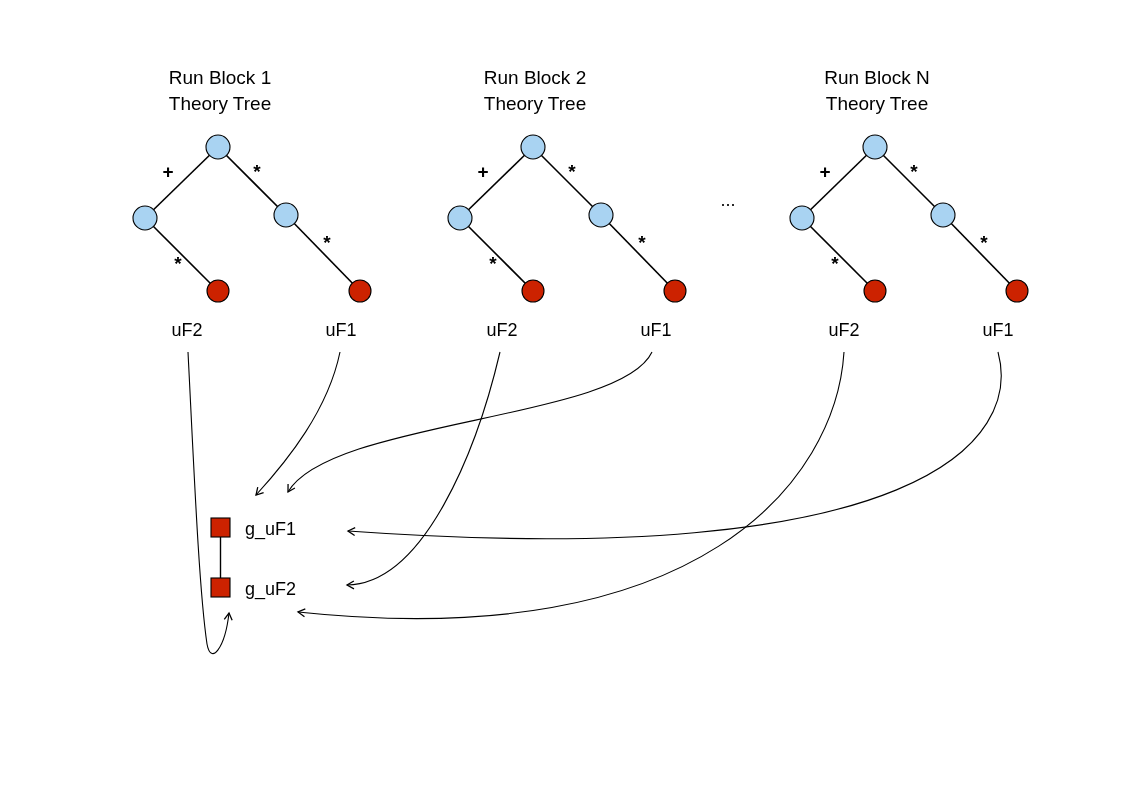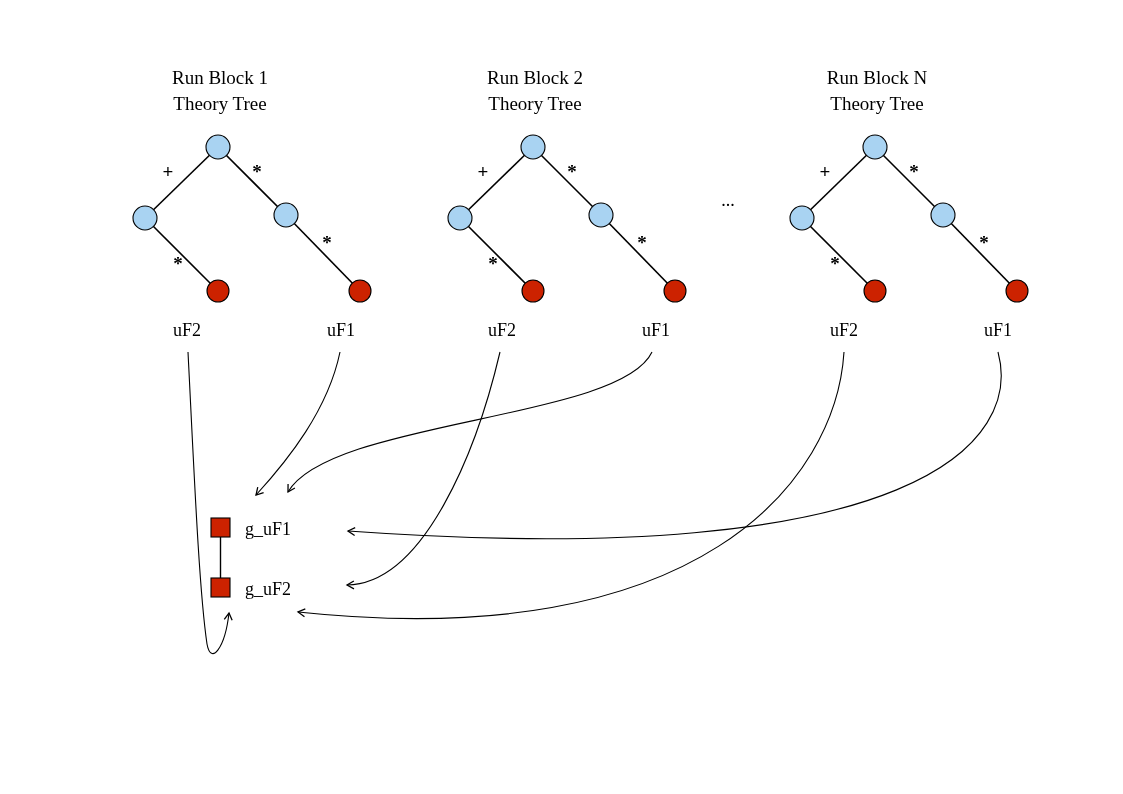--- a/index.html
+++ b/index.html
@@ -1,17 +1,17 @@
 <!DOCTYPE html>
 <html><head>
 <meta charset="utf-8">
 <style>
   html,body{margin:0;padding:0;background:#ffffff;}
   .canvas{position:relative;width:1123px;height:794px;background:#ffffff;
-          font-family:Liberation Serif, serif;overflow:hidden;}
+          font-family:Liberation Sans, sans-serif;overflow:hidden;}
   .canvas svg{position:absolute;left:0;top:0;}
   .title{font-size:19px;text-anchor:middle;fill:#000;}
   .oplabel{font-size:19px;font-weight:bold;text-anchor:middle;fill:#000;}
   .leaf-label{font-size:18px;text-anchor:middle;fill:#000;}
   .ellipsis{font-size:18px;text-anchor:middle;fill:#000;}
   .g-label{font-size:18px;text-anchor:start;fill:#000;}
   .tree-edge{stroke:#000;stroke-width:1.6;}
   .node{stroke:#000;stroke-width:1.1;}
   .gsquare{stroke:#000;stroke-width:1.1;}
   .arrow{fill:none;stroke:#000;stroke-width:1.1;}

